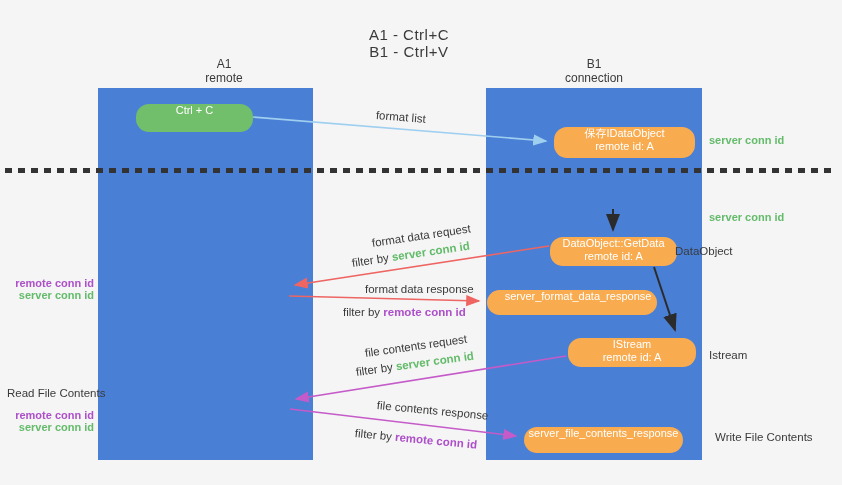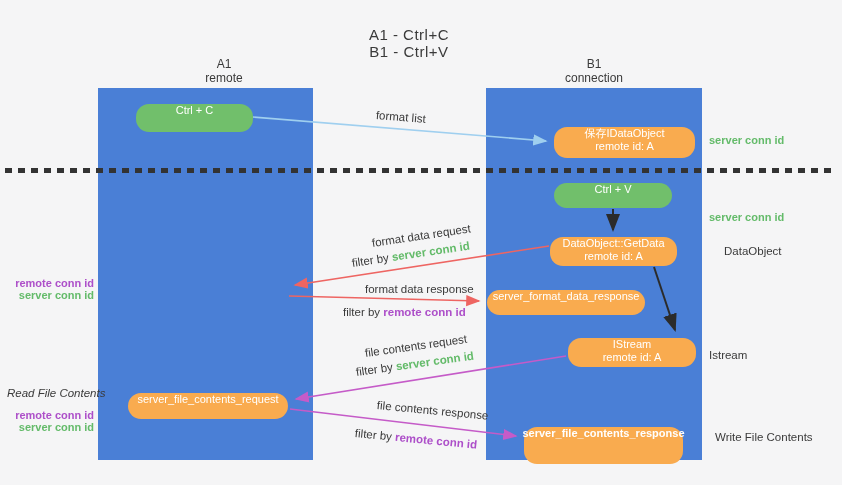--- a/index.html
+++ b/index.html
@@ -71,60 +71,54 @@
 
   <div class="node green" style="left:136px;top:104px;width:117px;height:28px;">
     <div>Ctrl + C</div>
   </div>
 
   <div class="node" style="left:554px;top:127px;width:141px;height:31px;">
     <div>保存IDataObject</div>
     <div>remote id: A</div>
   </div>
 
-  <div class="node green" style="left:554px;top:183px;width:118px;height:25px;">
-    <div>Ctrl + V</div>
-  </div>
 
   <div class="node" style="left:550px;top:237px;width:127px;height:29px;">
     <div>DataObject::GetData</div>
     <div>remote id: A</div>
   </div>
 
 
-  <div class="node" style="left:487px;top:290px;width:158px;height:25px;">
+  <div class="node" style="left:487px;top:290px;width:158px;height:25px;padding-left:12px;">
     <div>server_format_data_response</div>
   </div>
 
   <div class="node" style="left:568px;top:338px;width:128px;height:29px;">
     <div>IStream</div>
     <div>remote id: A</div>
   </div>
 
-  <div class="node" style="left:128px;top:393px;width:160px;height:26px;">
-    <div>server_file_contents_request</div>
-  </div>
 
-  <div class="node" style="left:524px;top:427px;width:159px;height:37px;font-weight:bold;">
+  <div class="node" style="left:524px;top:427px;width:159px;height:26px;">
     <div>server_file_contents_response</div>
   </div>
 
   <div class="abs side-label right-al" style="right:748px;top:277px;">
     <div class="tag purple">remote conn id</div>
     <div class="tag green">server conn id</div>
   </div>
-  <div class="abs side-label" style="left:7px;top:387px;font-style:italic;">Read File Contents</div>
+  <div class="abs side-label" style="left:7px;top:387px;">Read File Contents</div>
   <div class="abs side-label right-al" style="right:748px;top:409px;">
     <div class="tag purple">remote conn id</div>
     <div class="tag green">server conn id</div>
   </div>
 
   <div class="abs tag green" style="left:709px;top:134px;">server conn id</div>
   <div class="abs tag green" style="left:709px;top:211px;">server conn id</div>
-  <div class="abs side-label" style="left:724px;top:245px;">DataObject</div>
+  <div class="abs side-label" style="left:675px;top:245px;">DataObject</div>
   <div class="abs side-label" style="left:709px;top:349px;">Istream</div>
   <div class="abs side-label" style="left:715px;top:431px;">Write File Contents</div>
 
   <div class="abs arrow-label" style="left:376px;top:109px;transform:rotate(4.5deg);">format list</div>
 
   <div class="abs arrow-label" style="left:372px;top:237px;transform:rotate(-8.5deg);">format data request</div>
   <div class="abs arrow-label" style="left:352px;top:257px;transform:rotate(-8.5deg);"><span>filter by </span><b class="green">server conn id</b></div>
 
   <div class="abs arrow-label" style="left:365px;top:283px;">format data response</div>
   <div class="abs arrow-label" style="left:343px;top:306px;"><span>filter by </span><b class="purple">remote conn id</b></div>

